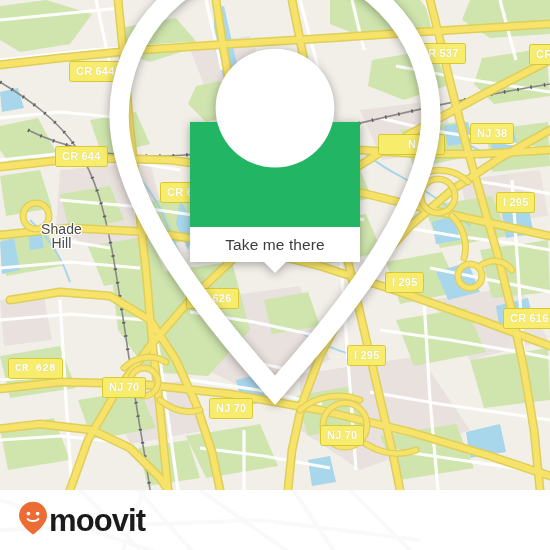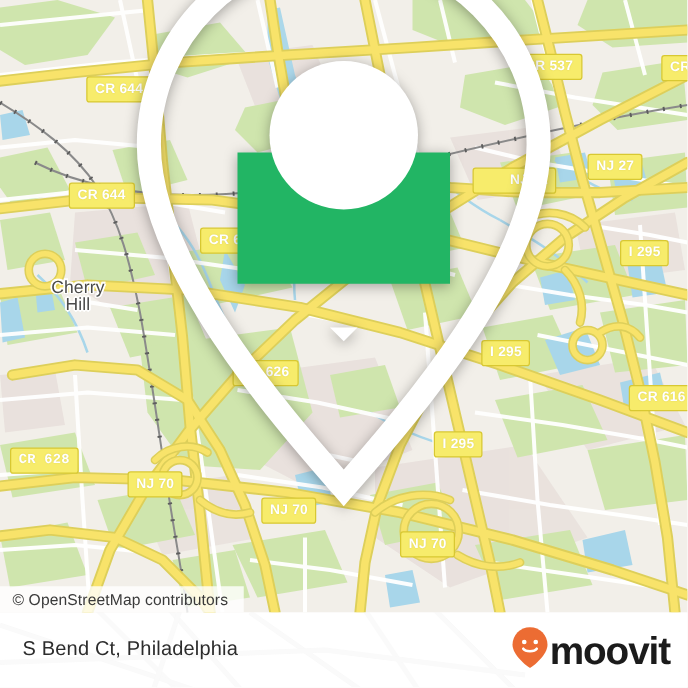--- a/index.html
+++ b/index.html
@@ -368,31 +368,31 @@
           <path d="M124 368 C136 356 154 354 166 362"></path>
           <path d="M160 400 C172 410 186 414 200 410"></path>
           <path d="M480 266 C492 258 504 260 512 270"></path>
         </g>
       </g>
     </svg>
 
     <div id="city-labels">
         <div class="city-label" style="left: 258px; top: 79px;">Maple
 Shade</div>
-        <div class="city-label" style="left: 41px; top: 222px;">Cherry
+        <div class="city-label" style="left: 41px; top: 222px;">Shade
 Hill</div>
       </div>
 
     <div id="road-shields">
         <div class="shield" style="left: 69px; top: 61px;">CR 644</div>
         <div class="shield" style="left: 413px; top: 43px;">CR 537</div>
         <div class="shield" style="left: 529px; top: 44px;">CR</div>
         <div class="shield" style="left: 55px; top: 146px;">CR 644</div>
         <div class="shield" style="left: 378px; top: 134px; padding-left: 29px;">NJ 41</div>
-        <div class="shield" style="left: 470px; top: 123px;">NJ 27</div>
+        <div class="shield" style="left: 470px; top: 123px;">NJ 38</div>
         <div class="shield" style="left: 160px; top: 182px;">CR 6</div>
         <div class="shield" style="left: 496px; top: 192px;">I 295</div>
         <div class="shield" style="left: 186px; top: 288px;">CR 626</div>
         <div class="shield" style="left: 385px; top: 272px;">I 295</div>
         <div class="shield" style="left: 503px; top: 308px;">CR 616</div>
         <div class="shield" style="left: 347px; top: 345px;">I 295</div>
         <div class="shield" style="left: 8px; top: 358px; font-family: Liberation Mono, monospace;">CR 628</div>
         <div class="shield" style="left: 102px; top: 377px;">NJ 70</div>
         <div class="shield" style="left: 209px; top: 398px;">NJ 70</div>
         <div class="shield" style="left: 320px; top: 425px;">NJ 70</div>
@@ -400,43 +400,42 @@
 
     <div id="popup-card">
       <div id="popup-green">
         <span>
           <svg width="52" height="66" viewBox="0 0 52 66" fill="none" xmlns="http://www.w3.org/2000/svg">
             <path d="M26 4 C14.4 4 5 13.4 5 25 C5 38 19 54 26 62 C33 54 47 38 47 25 C47 13.4 37.6 4 26 4 Z" stroke="#ffffff" stroke-width="2.6" fill="none"></path>
             <circle cx="26" cy="24" r="8" fill="#ffffff"></circle>
           </svg>
         </span>
       </div>
+      <div id="popup-bar">
+        <span>Take me there</span>
+      </div>
       <div id="popup-tail"></div>
     </div>
 
-    <div id="attribution">
-      <span>© OpenStreetMap contributors</span>
-    </div>
   </div>
 
   <div id="bottom-bar">
     <svg id="bottom-bar-watermark" viewBox="0 0 550 550" xmlns="http://www.w3.org/2000/svg">
       <g stroke="#9a9a9a" stroke-width="4" fill="none">
         <path d="M60 470 L140 550"></path>
         <path d="M120 470 L200 560"></path>
         <path d="M0 500 L180 560"></path>
         <path d="M200 490 L300 560"></path>
         <path d="M280 470 L340 560"></path>
         <path d="M340 480 L420 560"></path>
         <path d="M0 530 L260 520 L420 540"></path>
         <path d="M150 470 L120 560"></path>
       </g>
     </svg>
 
-    <div id="place-name">S Bend Ct, Philadelphia</div>
 
     <div id="moovit-logo">
       <span>
         <svg width="30" height="34" viewBox="0 0 30 34" xmlns="http://www.w3.org/2000/svg">
           <path d="M15 0.8 C7.2 0.8 1 7 1 14.8 C1 22.4 11 31 15 33.4 C19 31 29 22.4 29 14.8 C29 7 22.8 0.8 15 0.8 Z" fill="#ec6c33"></path>
           <circle cx="10.4" cy="12.6" r="1.85" fill="#ffffff"></circle>
           <circle cx="19.6" cy="12.6" r="1.85" fill="#ffffff"></circle>
           <path d="M9.6 18 C11.4 20.6 18.6 20.6 20.4 18" stroke="#ffffff" stroke-width="2.1" stroke-linecap="round" fill="none"></path>
         </svg>
       </span>

